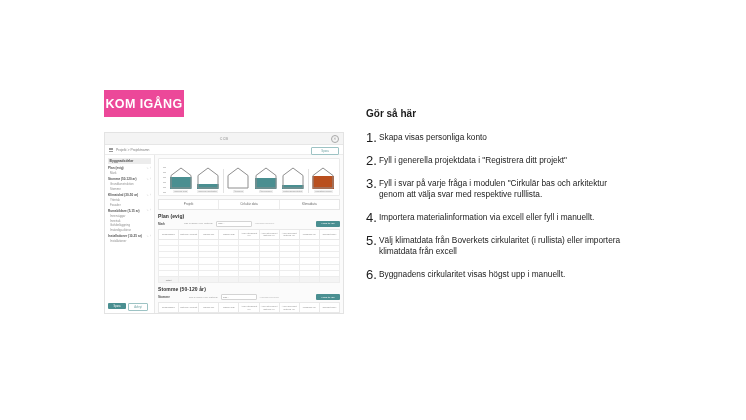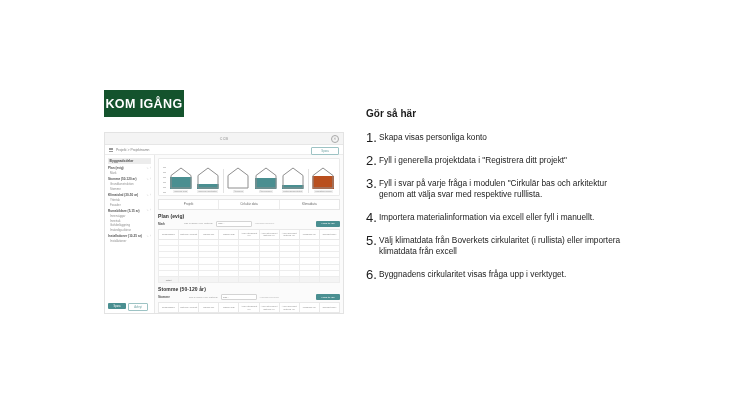--- a/index.html
+++ b/index.html
@@ -15,21 +15,21 @@
     overflow: hidden;
   }
 
   
   .badge {
     position: absolute;
     left: 104px;
     top: 90px;
     width: 80px;
     height: 27px;
-    background: #14532d;
+    background: #ec4899;
     display: flex;
     align-items: center;
     justify-content: center;
   }
   .badge-label {
     color: #ffffff;
     font-size: 12.5px;
     font-weight: bold;
     letter-spacing: 0.4px;
   }
@@ -758,16 +758,16 @@
       <div class="instr-item">
         <span class="instr-num">4.</span>
         <span class="instr-text">Importera materialinformation via excell eller fyll i manuellt.</span>
       </div>
       <div class="instr-item">
         <span class="instr-num">5.</span>
         <span class="instr-text">Välj klimatdata från Boverkets cirkularitet (i rullista) eller importera klimatdata från excell</span>
       </div>
       <div class="instr-item">
         <span class="instr-num">6.</span>
-        <span class="instr-text">Byggnadens cirkularitet visas fråga upp i verktyget.</span>
+        <span class="instr-text">Byggnadens cirkularitet visas högst upp i manuellt.</span>
       </div>
     </div>
 </div>
 
 </body></html>

